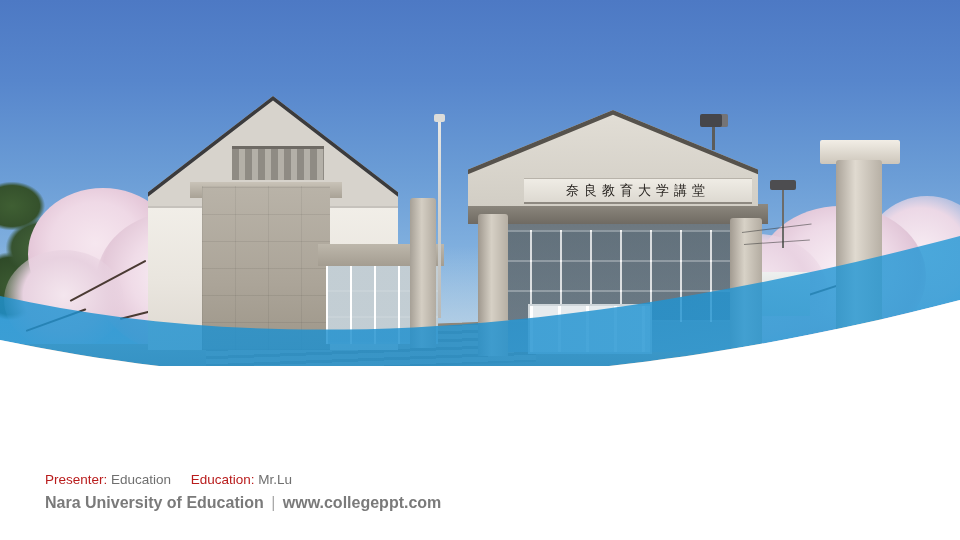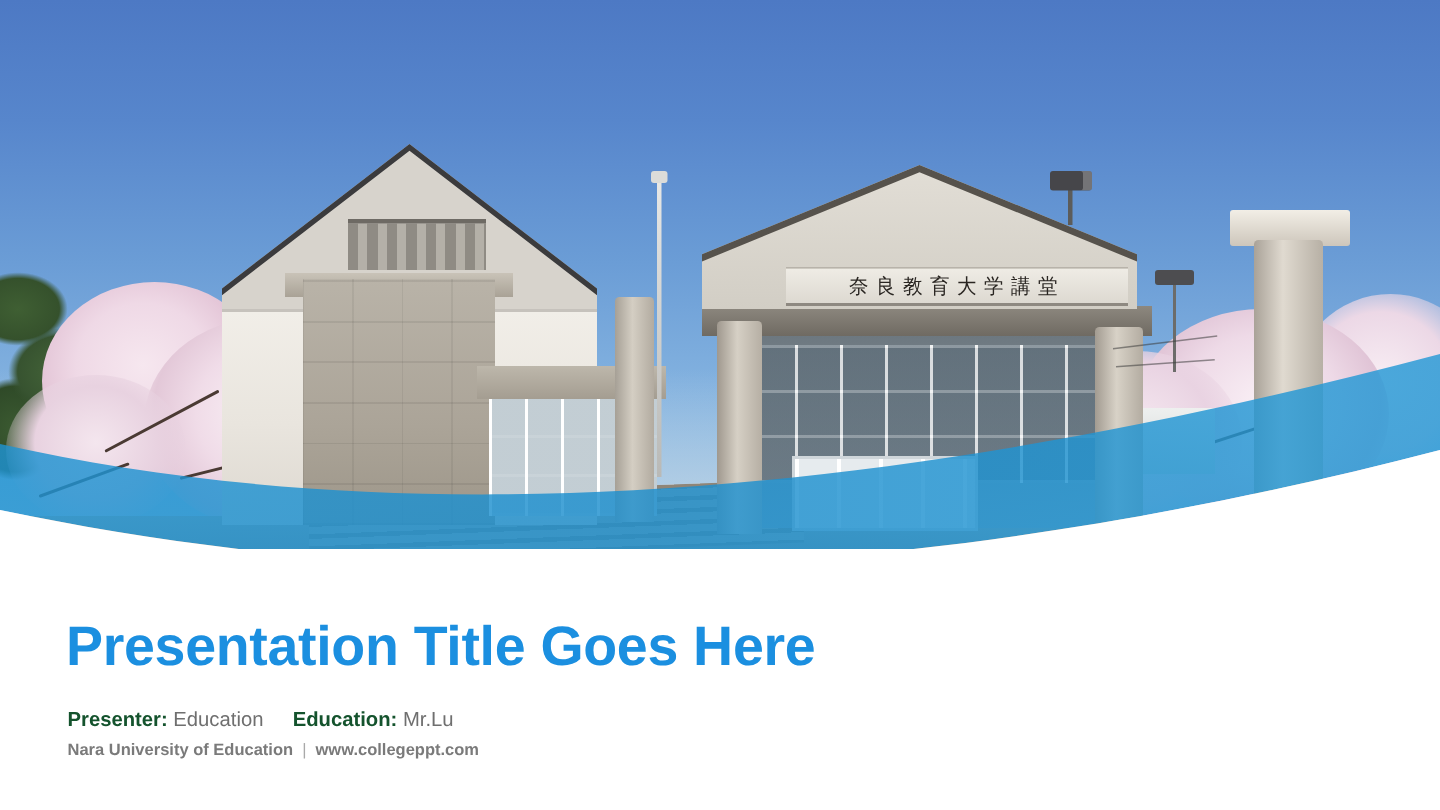--- a/index.html
+++ b/index.html
@@ -220,26 +220,26 @@
     color:#1b8fe0;
     letter-spacing:-.2px;
     white-space:nowrap;
   }
 
   .byline {
     position:absolute; left:45px; top:106px;
     font-size:13.5px; color:#6f6f6f;
     white-space:nowrap;
   }
-  .byline .lab { font-weight:bold; color:#14532d; }
+  .byline .lab { font-weight:normal; color:#b91c1c; }
   .byline .gap { display:inline-block; width:12px; }
 
   .subline {
     position:absolute; left:45px; top:128px;
-    font-size:11px; font-weight:bold; color:#7a7a7a;
+    font-size:16px; font-weight:bold; color:#7a7a7a;
     white-space:nowrap;
   }
   .subline .sep { color:#a9a9a9; font-weight:normal; padding:0 3px; }
 </style>
 </head>
 <body>
 
 <div class="slide">
 
   <div class="photo-banner">
@@ -319,21 +319,20 @@
 
         <path d="M0,296 C250,352 560,342 960,236 L960,300 C560,404 250,392 0,340 Z" fill="url(#swGrad)" opacity="0.82"></path>
 
         <path d="M0,340 C250,392 560,404 960,300 L960,366 L0,366 Z" fill="#ffffff"></path>
       </svg>
     </div>
   </div>
 
   <div class="bottom">
 
-    <div class="title">Presentation Title Goes Here</div>
 
     <div class="byline">
       <span class="lab">Presenter:</span>
       <span>Education</span>
       <span class="gap"></span>
       <span class="lab">Education:</span>
       <span>Mr.Lu</span>
     </div>
 
     <div class="subline">

